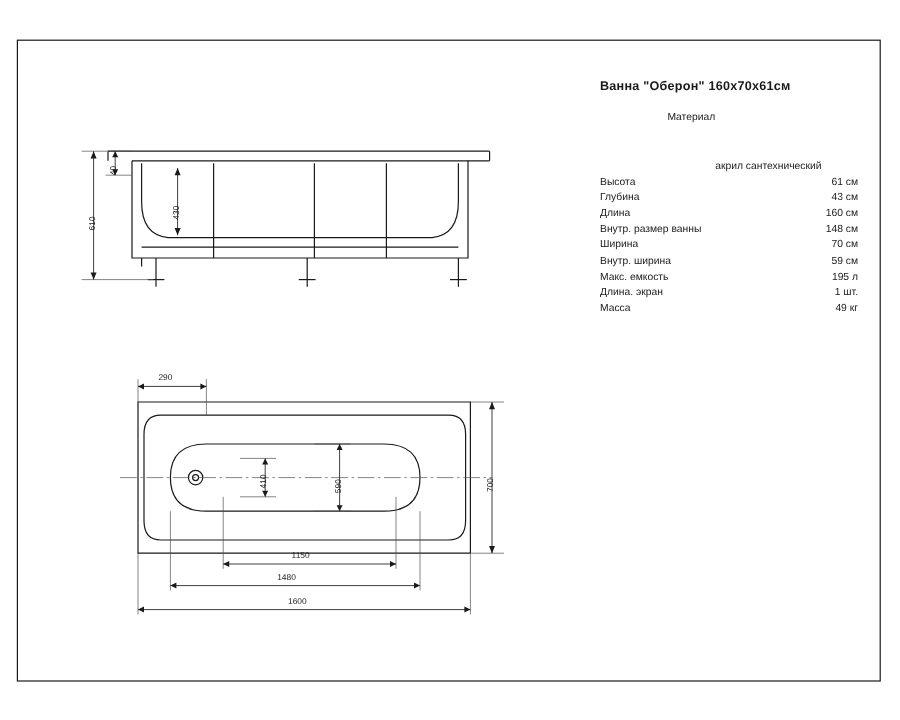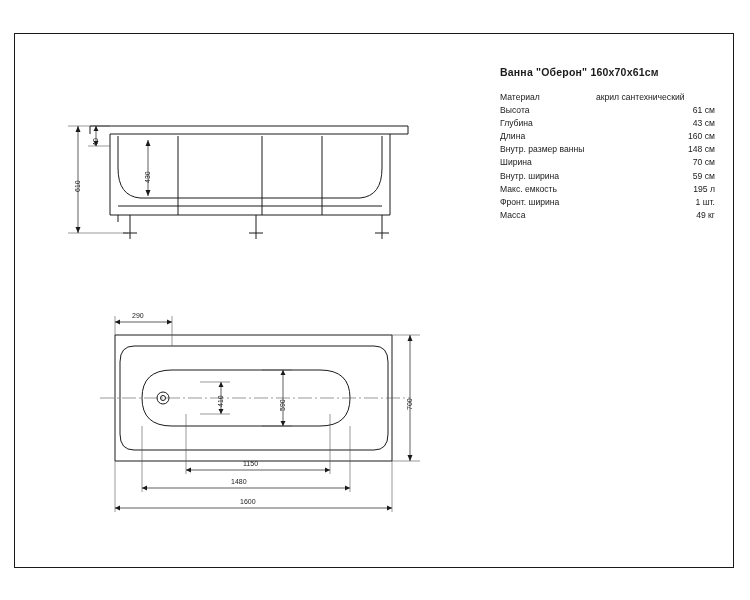--- a/index.html
+++ b/index.html
@@ -47,23 +47,23 @@
   }
   .spec-row {
     display: flex;
     justify-content: space-between;
     font-size: 8.6px;
     line-height: 13.1px;
     white-space: nowrap;
   }
   .spec-row .k { text-align: left; }
   .spec-row .v { text-align: center; margin-left: 45px; }
-  .spec-row.material .v { min-width: 90px; text-align: left; margin-left: 0; }
+  .spec-row.material .v { min-width: 90px; text-align: left; margin-left: 0; margin-top: 41px; }
   .spec-row.material { justify-content: flex-start; }
-  .spec-row.material .k { width: 96px; }
+  .spec-row.material .k { width: 96px; text-align: right; }
   .dimtxt {
     position: absolute;
     font-size: 7px;
     color: #1a1a1a;
     white-space: nowrap;
   }
   .dimtxt.vert {
     transform-origin: 0 0;
     transform: rotate(-90deg);
   }
@@ -112,21 +112,21 @@
     </div>
     <div class="spec-row">
       <span class="k">Внутр. ширина</span>
       <span class="v">59 см</span>
     </div>
     <div class="spec-row">
       <span class="k">Макс. емкость</span>
       <span class="v">195 л</span>
     </div>
     <div class="spec-row">
-      <span class="k">Фронт. ширина</span>
+      <span class="k">Длина. экран</span>
       <span class="v">1 шт.</span>
     </div>
     <div class="spec-row">
       <span class="k">Масса</span>
       <span class="v">49 кг</span>
     </div>
   </div>
 
   <svg class="draw" width="750" height="600">
     <g stroke="#1a1a1a" stroke-width="1" fill="none">

